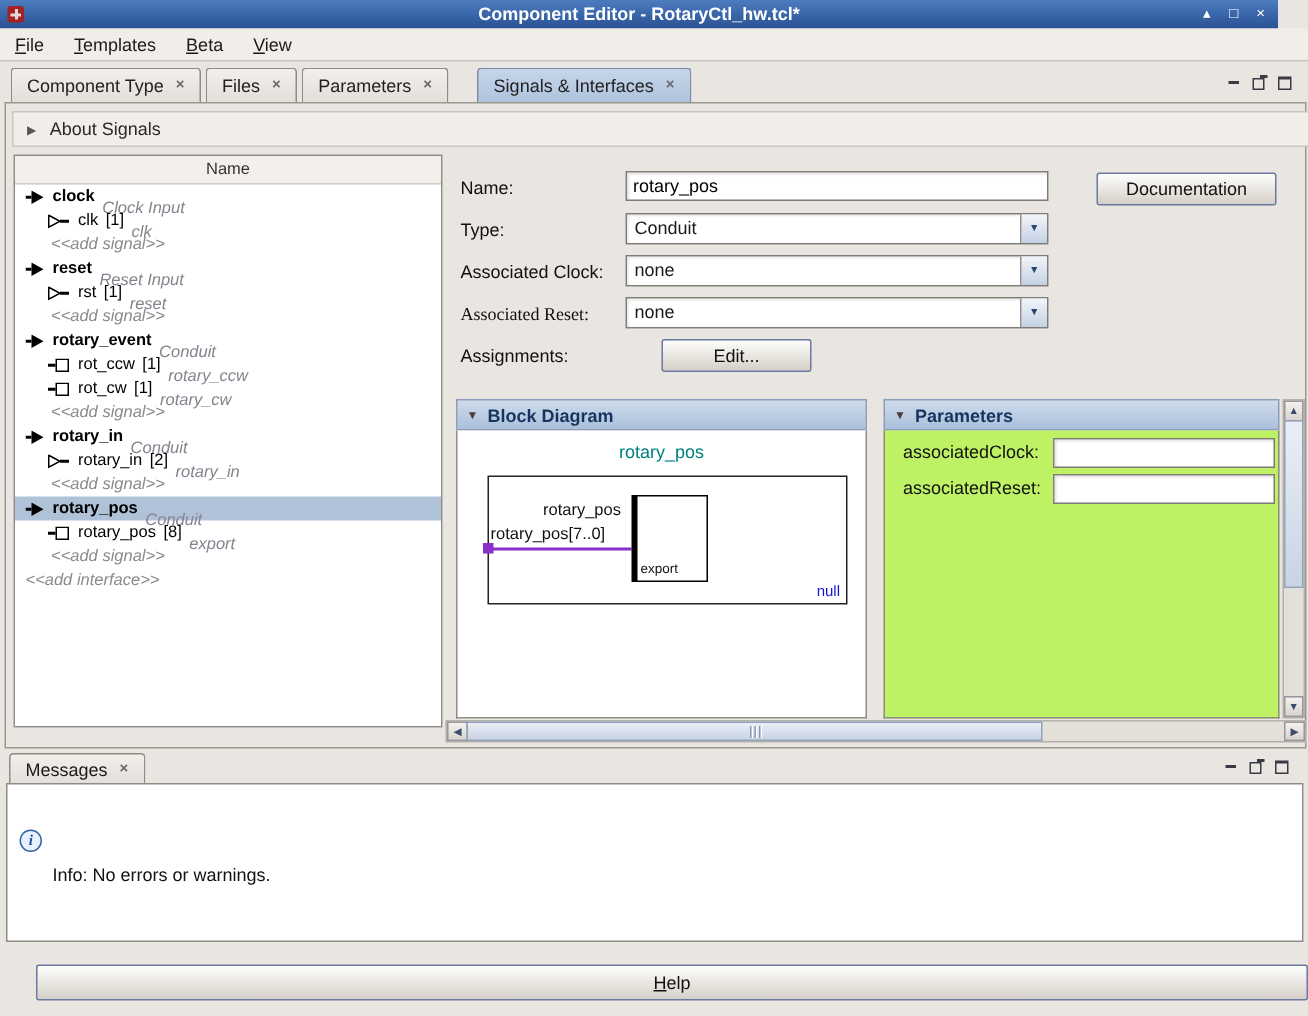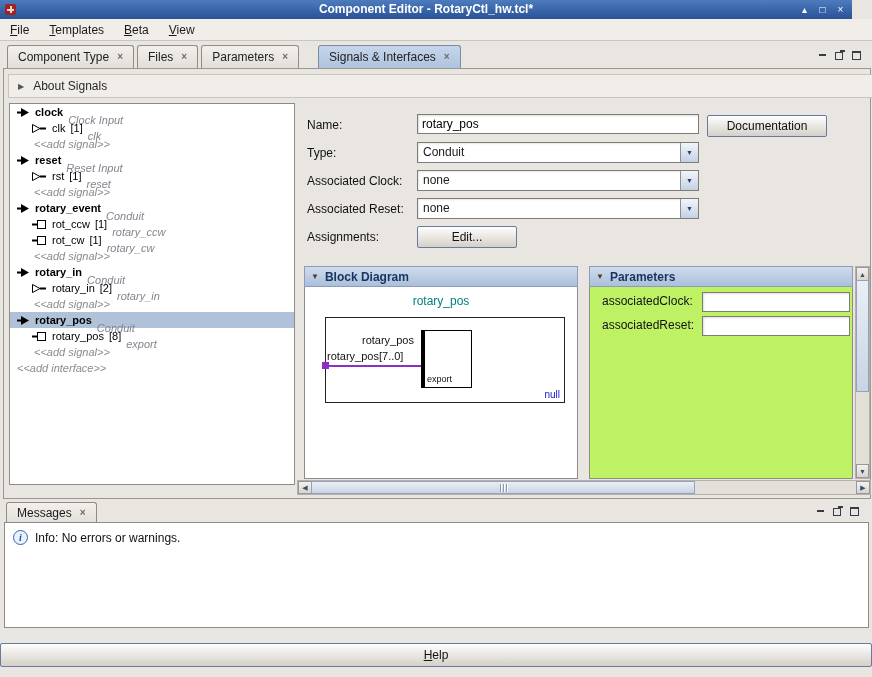--- a/index.html
+++ b/index.html
@@ -73,21 +73,21 @@
     padding:0 4px;}
   .combo{position:absolute;background:#fff;border:1px solid #7f7c76;display:flex;
     box-shadow:inset 1px 1px 2px rgba(0,0,0,.10);}
   .combo-value{flex:1;padding:1px 5px;line-height:17px;}
   .combo-btn{width:17px;background:linear-gradient(#f2f5fa,#c4d1e4);
     border-left:1px solid #8f8f8f;display:flex;align-items:center;justify-content:center;}
   .combo-arrow{font-size:7px;color:#26456f;}
   .btn{display:inline-flex;align-items:center;justify-content:center;gap:6px;
     background:linear-gradient(#fefefe,#e6e2dc 60%,#d4d0c9);
     border:1px solid #6a7a9e;border-radius:2px;
-    font:12px "Liberation Sans",sans-serif;color:#111;height:24px;padding:0 14px;}
+    font:12px "Liberation Sans",sans-serif;color:#111;height:24px;padding:0 14px;margin-left:24px;}
   .btn.small{height:22px;padding:0 12px;}
   .arrow{color:#274f8f;font-size:9px;}
 
   
   .panel{position:absolute;}
   .panel-header{height:19px;background:linear-gradient(#cfdcec,#aabfdb);
     border:1px solid #8d9cb8;display:flex;align-items:center;gap:6px;padding:0 6px;}
   .panel-tri{font-size:8px;color:#513a33;}
   .panel-title{font-weight:bold;color:#17345f;font-size:12px;}
   .panel-body{position:relative;border:1px solid #8f8b85;border-top:none;
@@ -127,21 +127,21 @@
   .msg-tab{position:absolute;left:4px;top:2px;height:20px;display:inline-flex;
     align-items:center;gap:8px;padding:0 10px;border:1px solid #8f8b85;border-bottom:none;
     border-radius:3px 3px 0 0;background:linear-gradient(#f3f0ec,#e2deda);font-size:12px;}
   .msg-icons{position:absolute;right:10px;top:6px;display:flex;gap:6px;}
   .msg-body{position:absolute;left:2px;top:22px;width:863px;height:104px;
     background:#fff;border:1px solid #8f8b85;}
   .msg-row{display:flex;align-items:center;gap:7px;padding:7px 0 0 8px;}
   .info-icon{width:13px;height:13px;border-radius:50%;background:#e9f1fc;
     border:1px solid #3465a8;color:#1d4f9e;font:italic bold 10px "Liberation Serif",serif;
     display:inline-flex;align-items:center;justify-content:center;}
-  .msg-text{font-size:12px;color:#111;}
+  .msg-text{font-size:12px;color:#111;margin-top:46px;}
 
   
   .footer{position:absolute;left:0;top:643px;width:872px;display:flex;
     justify-content:flex-end;gap:20px;flex-direction:column;}
 </style>
 </head>
 <body>
 
 <div class="titlebar">
   <span class="app-icon">
@@ -191,20 +191,21 @@
 </div>
 
 <div class="main">
 
   <div class="about-bar">
     <span class="tri-small">▶</span>
     <span>About Signals</span>
   </div>
 
   <div class="tree-panel">
+    <div class="tree-header">Name</div>
 
     <div class="trow t-interface">
       <span class="ticon">
           <svg width="13" height="9">
             <rect y="3.5" width="4" height="2" fill="#000"></rect>
             <polygon points="4,0 12,4.5 4,9" fill="#000"></polygon>
           </svg>
         </span>
       <span class="tname">clock</span>
       <span class="ttype">Clock Input</span>
@@ -352,21 +353,21 @@
   </div>
 
   <div class="form-label abs" style="left:303px;top:102px;">Associated Clock:</div>
   <div class="combo abs" style="left:413px;top:101px;width:280px;height:19px;">
     <span class="combo-value">none</span>
     <span class="combo-btn">
         <span class="combo-arrow">▼</span>
       </span>
   </div>
 
-  <div class="form-label abs" style="left:303px;top:130px;">Associated Reset:</div>
+  <div class="form-label abs" style="left:303px;top:130px;font-family:Liberation Serif, serif;">Associated Reset:</div>
   <div class="combo abs" style="left:413px;top:129px;width:280px;height:19px;">
     <span class="combo-value">none</span>
     <span class="combo-btn">
         <span class="combo-arrow">▼</span>
       </span>
   </div>
 
   <div class="form-label abs" style="left:303px;top:158px;">Assignments:</div>
   <button class="btn small abs" style="left:413px;top:157px;width:100px;">Edit...</button>
 

